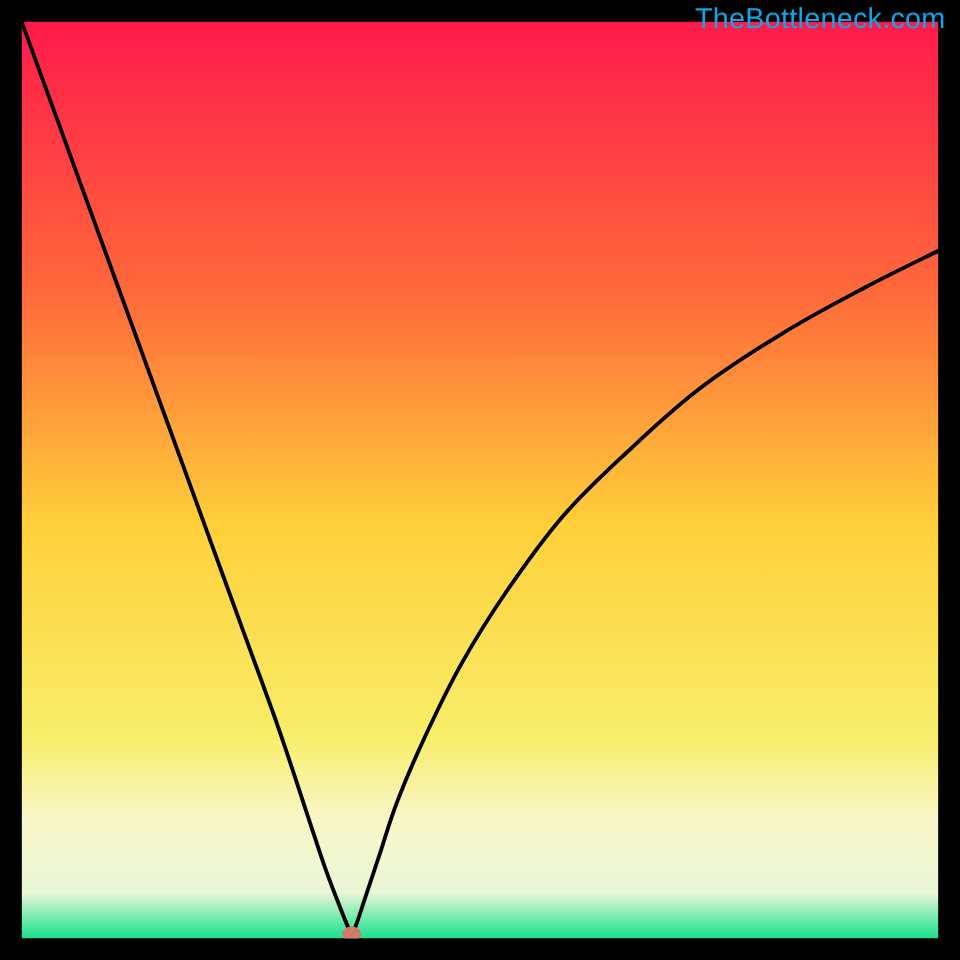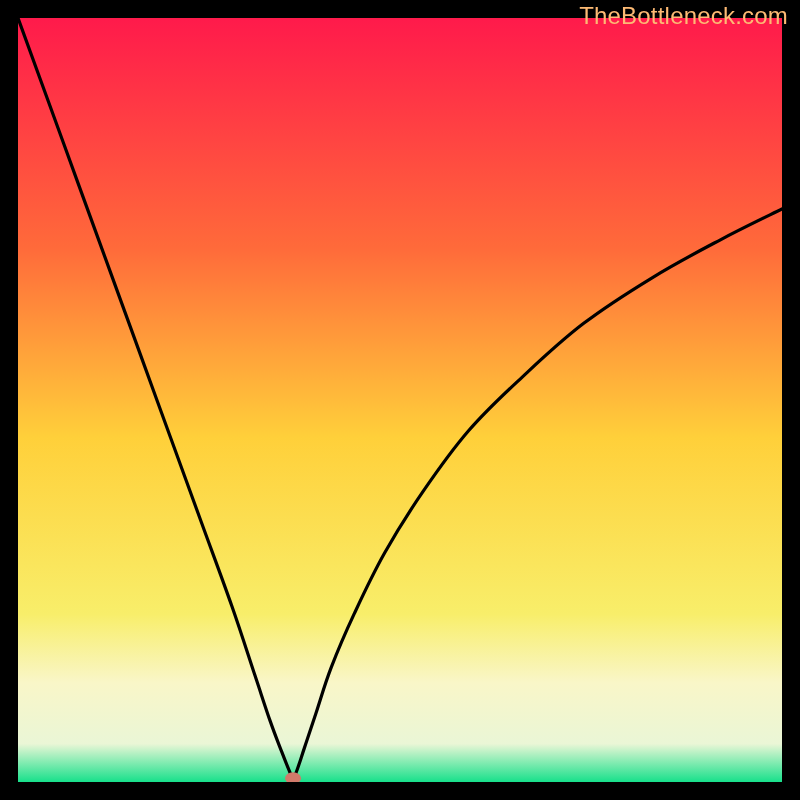--- a/index.html
+++ b/index.html
@@ -16,21 +16,21 @@
     left: 18px;
     top: 18px;
     width: 764px;
     height: 764px;
     background: #000;
   }
   .watermark {
     position: absolute;
     top: 2px;
     right: 12px;
-    color: #fdba74;
+    color: #0ea5e9;
     font-size: 24px;
     font-weight: 500;
     letter-spacing: 0.2px;
     z-index: 20;
   }
   svg {
     display: block;
   }
 </style>
 </head>

